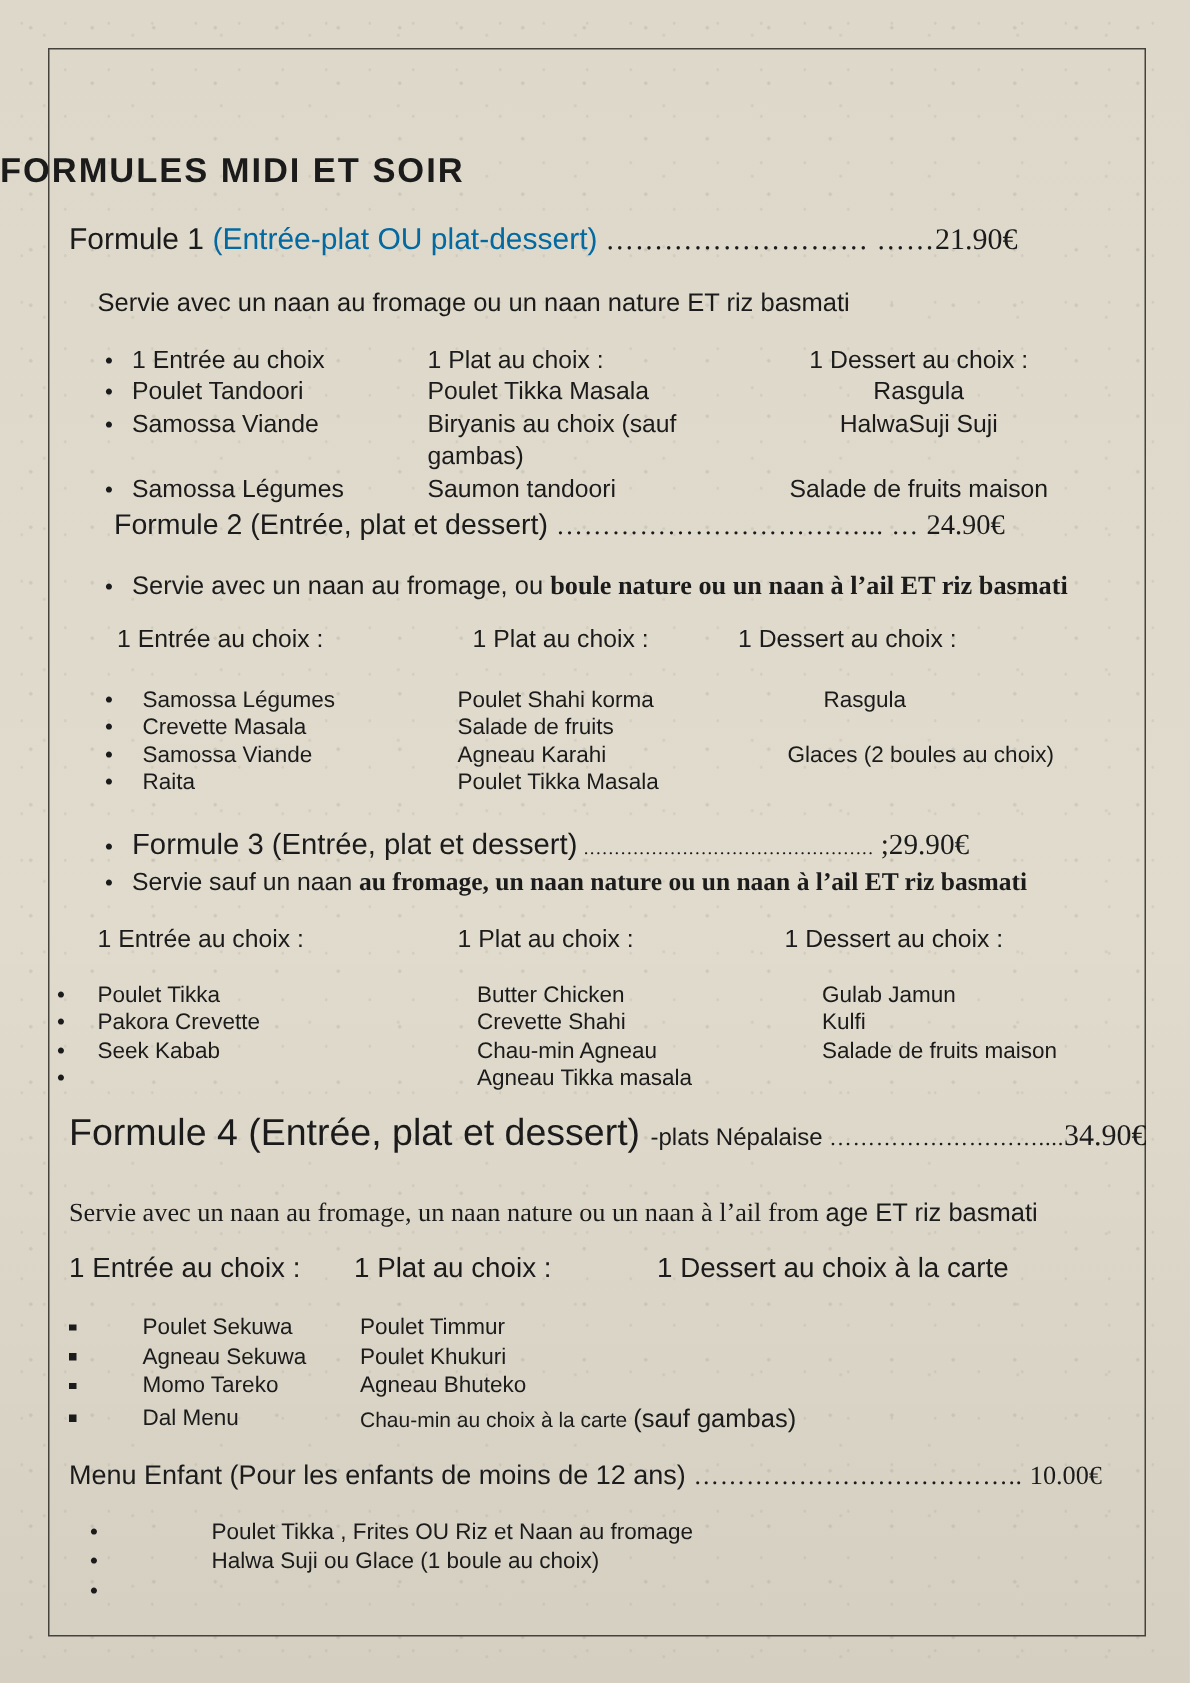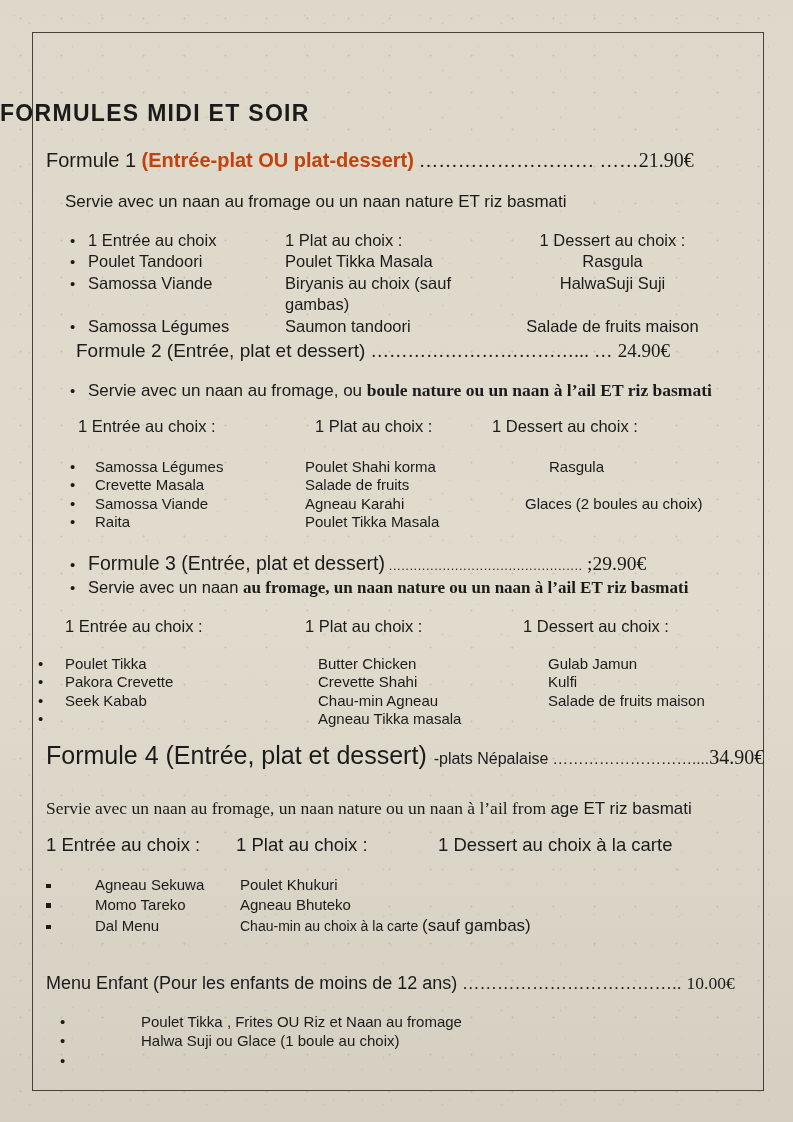--- a/index.html
+++ b/index.html
@@ -11,21 +11,21 @@
       radial-gradient(circle, rgba(110,100,85,.11) 0 .8px, transparent 1.3px),
       radial-gradient(circle, rgba(90,82,70,.10) 0 .7px, transparent 1.1px),
       linear-gradient(180deg,#ddd8c9 0%,#e0dbcd 55%,#d5cfc2 100%);
     background-size:41px 37px,59px 47px,29px 31px,100% 100%;
     font-family:"Liberation Sans",sans-serif;
     color:#1b1b1b;
   }
   .frame{position:absolute;left:32px;top:32px;width:730px;height:1057px;border:1.5px solid #45423c;}
   .abs{position:absolute;}
   .bserif{font-family:"Liberation Serif",serif;font-weight:bold;}
-  .orange{color:#c2410c;font-weight:bold;}
+  .orange{color:#0369a1;}
 
   .title{left:0;top:100px;width:100%;font-size:23px;font-weight:600;letter-spacing:1.3px;}
 
   
   .hline{white-space:nowrap;}
   .dots{font-family:"Liberation Serif",serif;letter-spacing:.5px;}
   .price{font-family:"Liberation Serif",serif;}
 
   .f1-head{left:46px;top:149px;font-size:20px;}
   .f1-head .dots{font-size:19px;}
@@ -151,21 +151,21 @@
       <span class="c1">Raita</span>
       <span class="c2">Poulet Tikka Masala</span>
       <span class="c3"></span>
     </div>
 </div>
 
 <div class="abs f3-head hline">
   <span class="b dot nb"></span><span>Formule 3 (Entrée, plat et dessert)</span><span class="dots"> ............................................... </span><span class="price">;29.90€</span>
 </div>
 <div class="abs f3-note">
-  <span class="b dot nb"></span><span>Servie avec un naan </span><span class="bserif">au fromage, un naan nature ou un naan à l’ail ET riz basmati</span>
+  <span class="b dot nb"></span><span>Servie sauf un naan </span><span class="bserif">au fromage, un naan nature ou un naan à l’ail ET riz basmati</span>
 </div>
 <div class="abs f3-cols">
   <span>1 Entrée au choix :</span>
     <span>1 Plat au choix :</span>
     <span>1 Dessert au choix :</span>
 </div>
 <div class="abs f3-list">
   <div class="row">
       <span class="b dot"></span>
       <span class="c1">Poulet Tikka</span>
@@ -199,20 +199,25 @@
   <span>Servie avec un naan au fromage, un naan nature ou un naan à l’ail from </span><span class="sans">age ET riz basmati</span>
 </div>
 <div class="abs f4-cols">
   <span>1 Entrée au choix :</span>
     <span>1 Plat au choix :</span>
     <span>1 Dessert au choix à la carte</span>
 </div>
 <div class="abs f4-list">
   <div class="row">
       <span class="b sq"></span>
+      <span class="c1">Poulet Sekuwa</span>
+      <span class="c2">Poulet Timmur</span>
+    </div>
+  <div class="row">
+      <span class="b sq"></span>
       <span class="c1">Agneau Sekuwa</span>
       <span class="c2">Poulet Khukuri</span>
     </div>
   <div class="row">
       <span class="b sq"></span>
       <span class="c1">Momo Tareko</span>
       <span class="c2">Agneau Bhuteko</span>
     </div>
   <div class="row last">
       <span class="b sq"></span>

